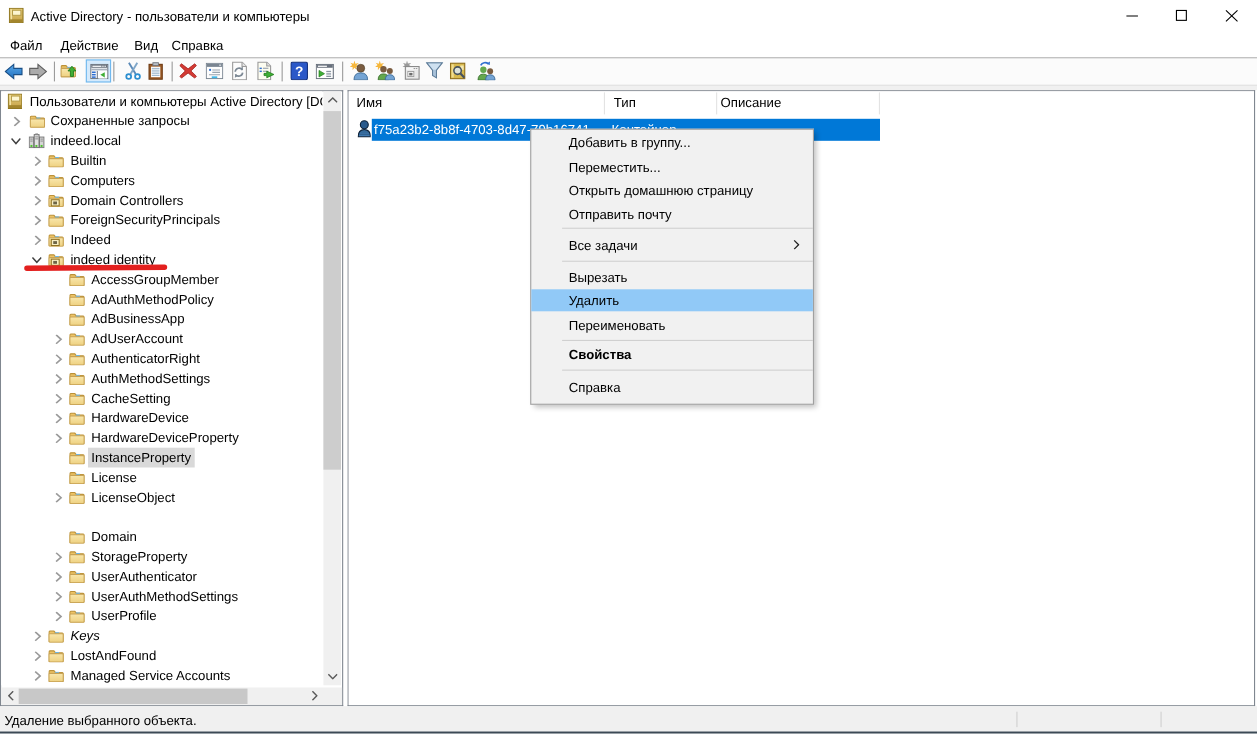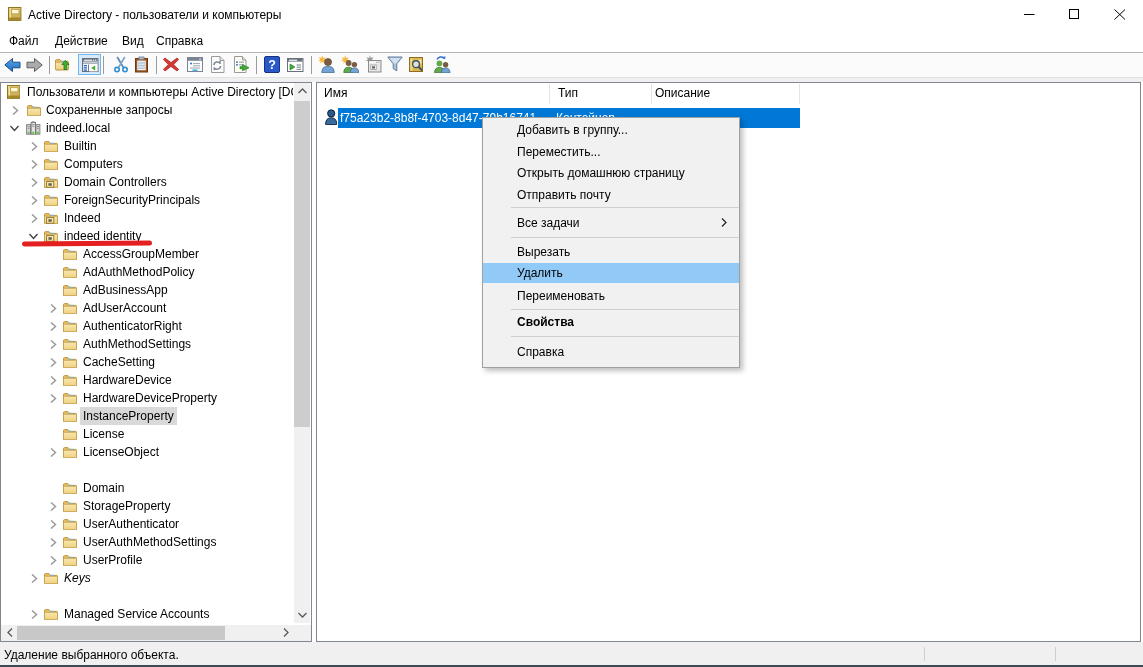--- a/index.html
+++ b/index.html
@@ -438,20 +438,29 @@
 </div>
 <div class="trow" style="top:486px;font-style:italic;">
 <svg class="abs" style="left:30px;top:5px" width="7" height="9">
         <use href="#chevR"></use>
       </svg>
 <svg class="abs" style="left:43px;top:3px" width="14" height="12">
         <use href="#fold"></use>
       </svg>
 <span class="tlabel" style="left:63px;">Keys</span>
 </div>
+<div class="trow" style="top:504px;">
+<svg class="abs" style="left:30px;top:5px" width="7" height="9">
+        <use href="#chevR"></use>
+      </svg>
+<svg class="abs" style="left:43px;top:3px" width="14" height="12">
+        <use href="#fold"></use>
+      </svg>
+<span class="tlabel" style="left:63px;">LostAndFound</span>
+</div>
 <div class="trow" style="top:522px;">
 <svg class="abs" style="left:30px;top:5px" width="7" height="9">
         <use href="#chevR"></use>
       </svg>
 <svg class="abs" style="left:43px;top:3px" width="14" height="12">
         <use href="#fold"></use>
       </svg>
 <span class="tlabel" style="left:63px;">Managed Service Accounts</span>
 </div>
 </div>

